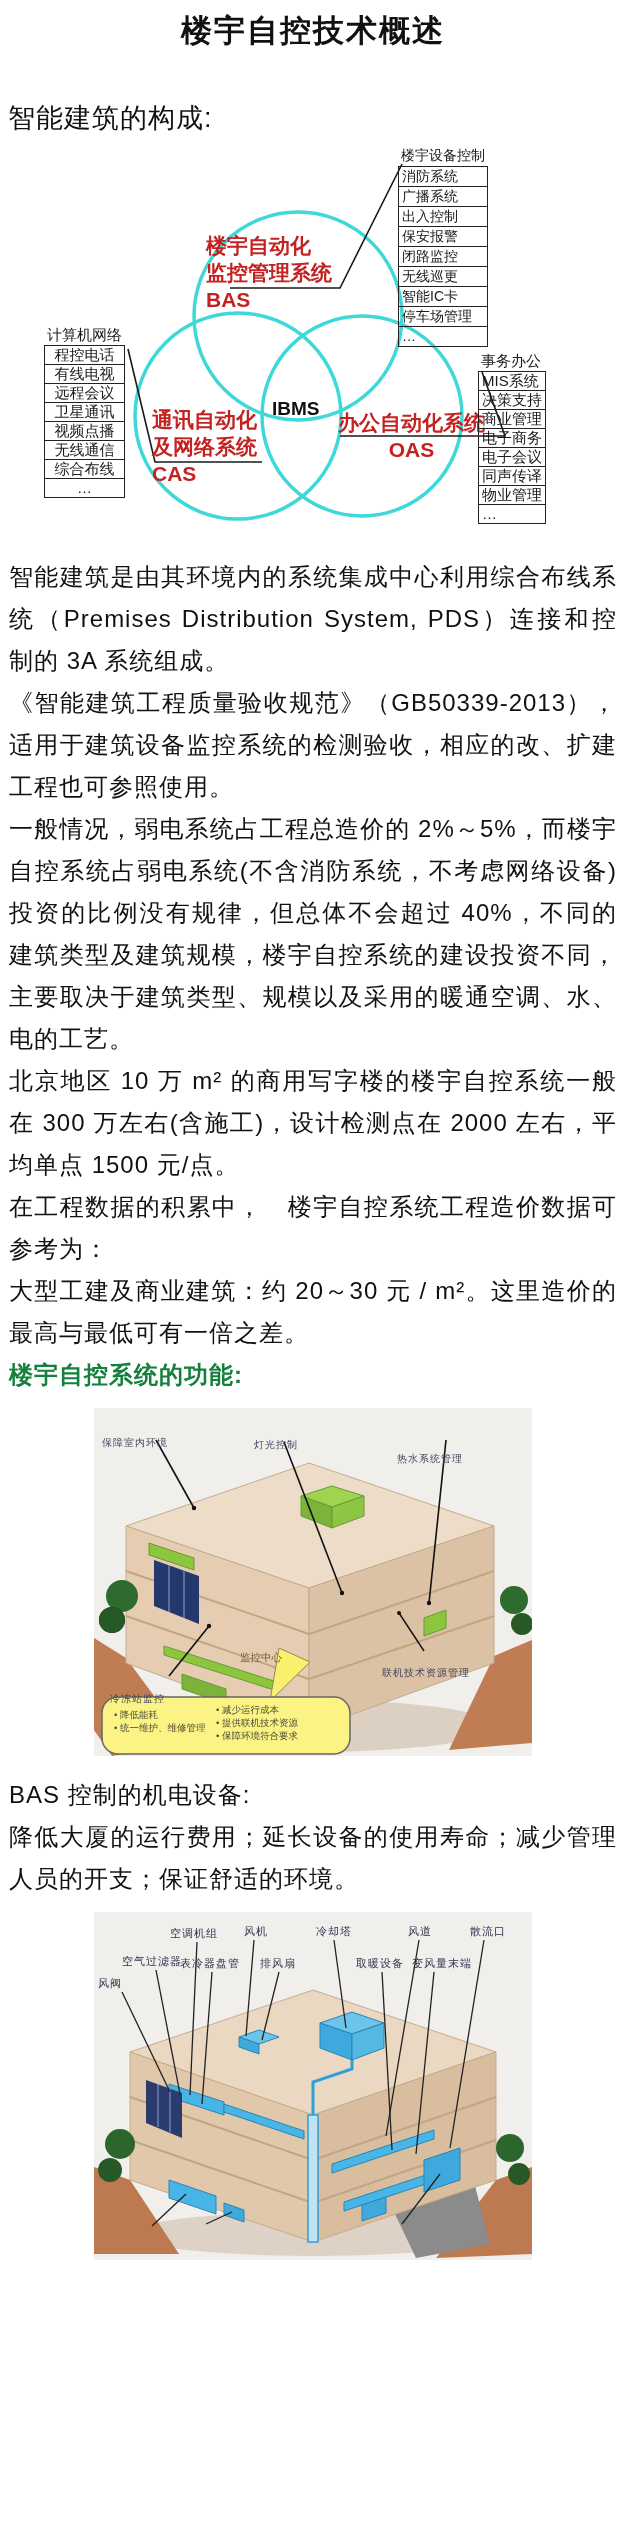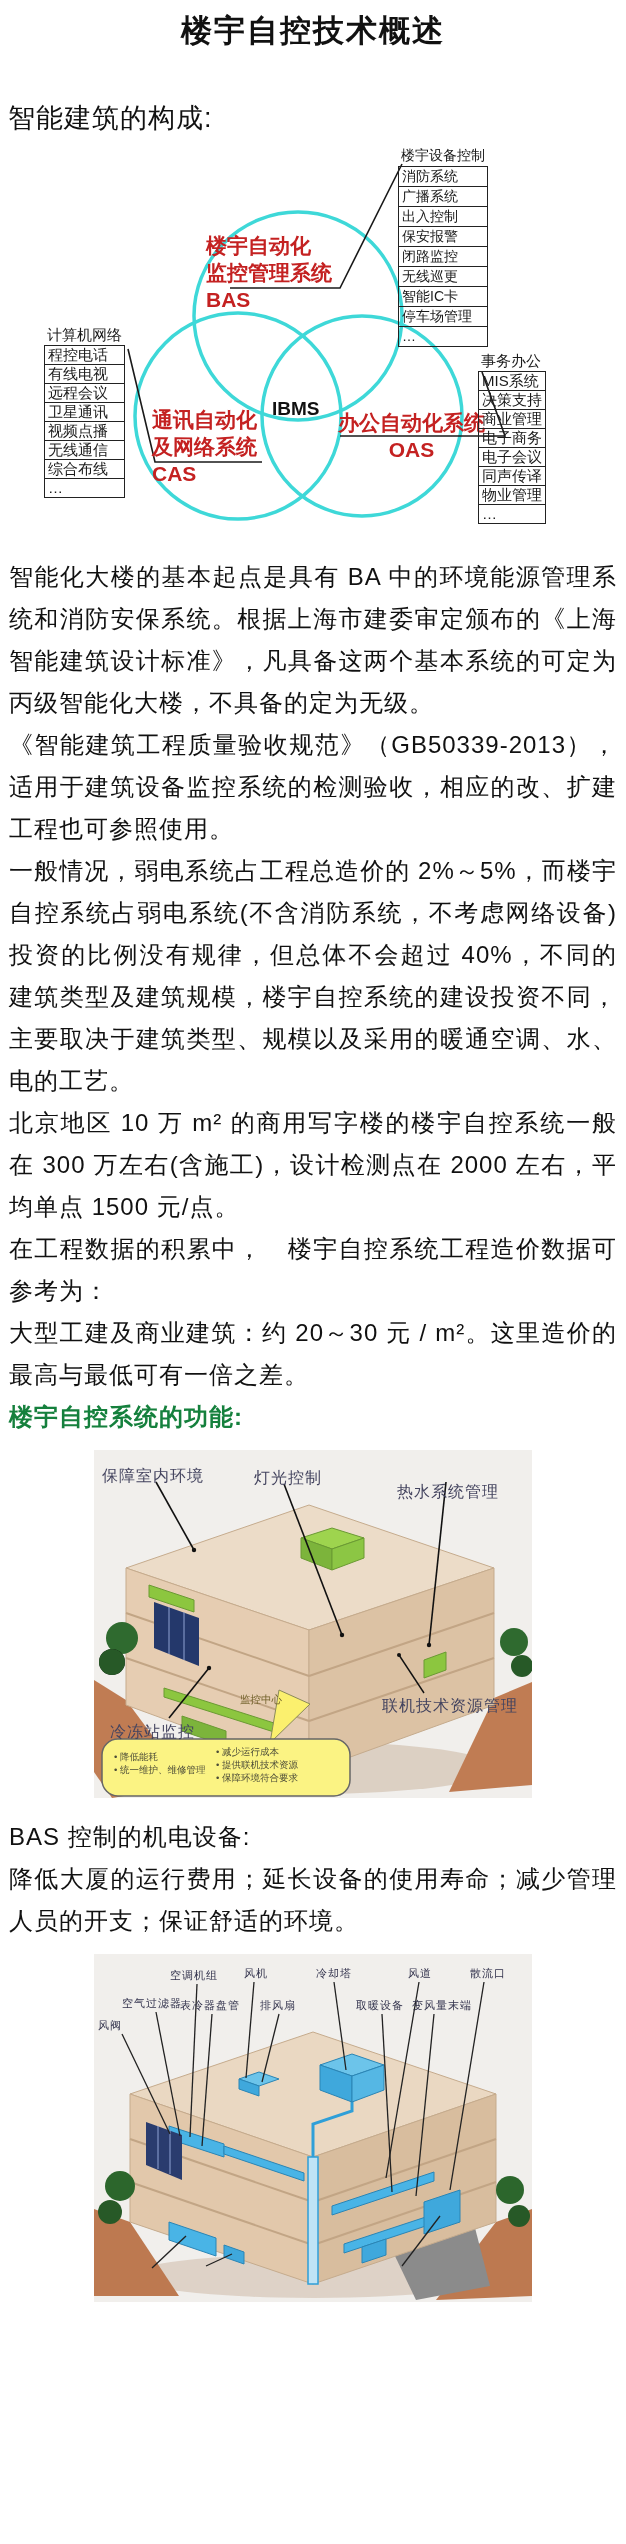--- a/index.html
+++ b/index.html
@@ -17,21 +17,21 @@
   .vlist .bx div{border-bottom:1.5px solid #222;padding:0 3px;}
   .vl-small{font-size:14px;line-height:19px;}
   .vl-mid{font-size:15px;line-height:18px;}
   
   .content{padding:0 9px;margin-top:14px;}
   .content p{font-size:24px;line-height:42px;margin:0;text-align:justify;letter-spacing:1px;}
   .fn-head{color:#15803d;font-weight:bold;}
   
   .figure{position:relative;width:438px;margin:12px auto 0 auto;}
   .figure svg{display:block;}
-  .fig-label{position:absolute;font-size:16px;color:#44445f;white-space:nowrap;letter-spacing:1px;}
+  .fig-label{position:absolute;font-size:10px;color:#44445f;white-space:nowrap;letter-spacing:1px;margin-top:12px;}
   .fig-label-b{position:absolute;font-size:11px;color:#33334d;white-space:nowrap;letter-spacing:1px;}
   .cc-label{position:absolute;font-size:10.5px;color:#6f5f28;white-space:nowrap;}
   .bubble-list{position:absolute;font-size:9.5px;line-height:13px;color:#4c4c38;}
   .blt::before{content:"• ";}
 </style>
 </head>
 <body>
 
 <div class="title">楼宇自控技术概述</div>
 <div class="h1">智能建筑的构成:</div>
@@ -76,21 +76,21 @@
       <div>出入控制</div>
       <div>保安报警</div>
       <div>闭路监控</div>
       <div>无线巡更</div>
       <div>智能IC卡</div>
       <div>停车场管理</div>
       <div>…</div>
     </div>
   </div>
 
-  <div class="vlist vl-mid" style="left:44px;top:182px;">
+  <div class="vlist vl-mid" style="left:44px;top:182px;text-align:center;">
     <div class="hd">计算机网络</div>
     <div class="bx">
       <div>程控电话</div>
       <div>有线电视</div>
       <div>远程会议</div>
       <div>卫星通讯</div>
       <div>视频点播</div>
       <div>无线通信</div>
       <div>综合布线</div>
       <div>…</div>
@@ -106,21 +106,21 @@
       <div>电子商务</div>
       <div>电子会议</div>
       <div>同声传译</div>
       <div>物业管理</div>
       <div>…</div>
     </div>
   </div>
 </div>
 
 <div class="content">
-  <p>智能化大楼的基本起点是具有 BA 中的环境能源管理系统和消防安保系统。根据上海市建委审定颁布的《上海智能建筑设计标准》，凡具备这两个基本系统的可定为丙级智能化大楼，不具备的定为无级。</p>
+  <p>智能建筑是由其环境内的系统集成中心利用综合布线系统（Premises Distribution System, PDS）连接和控制的 3A 系统组成。</p>
   <p>《智能建筑工程质量验收规范》（GB50339-2013），适用于建筑设备监控系统的检测验收，相应的改、扩建工程也可参照使用。</p>
   <p>一般情况，弱电系统占工程总造价的 2%～5%，而楼宇自控系统占弱电系统(不含消防系统，不考虑网络设备)投资的比例没有规律，但总体不会超过 40%，不同的建筑类型及建筑规模，楼宇自控系统的建设投资不同，主要取决于建筑类型、规模以及采用的暖通空调、水、电的工艺。</p>
   <p>北京地区 10 万 m² 的商用写字楼的楼宇自控系统一般在 300 万左右(含施工)，设计检测点在 2000 左右，平均单点 1500 元/点。</p>
   <p>在工程数据的积累中，　楼宇自控系统工程造价数据可参考为：</p>
   <p>大型工建及商业建筑：约 20～30 元 / m²。这里造价的最高与最低可有一倍之差。</p>
   <p class="fn-head">楼宇自控系统的功能:</p>
 </div>
 
 <div class="figure" style="height:352px;">
   <svg width="438" height="352" viewBox="0 0 438 352">

